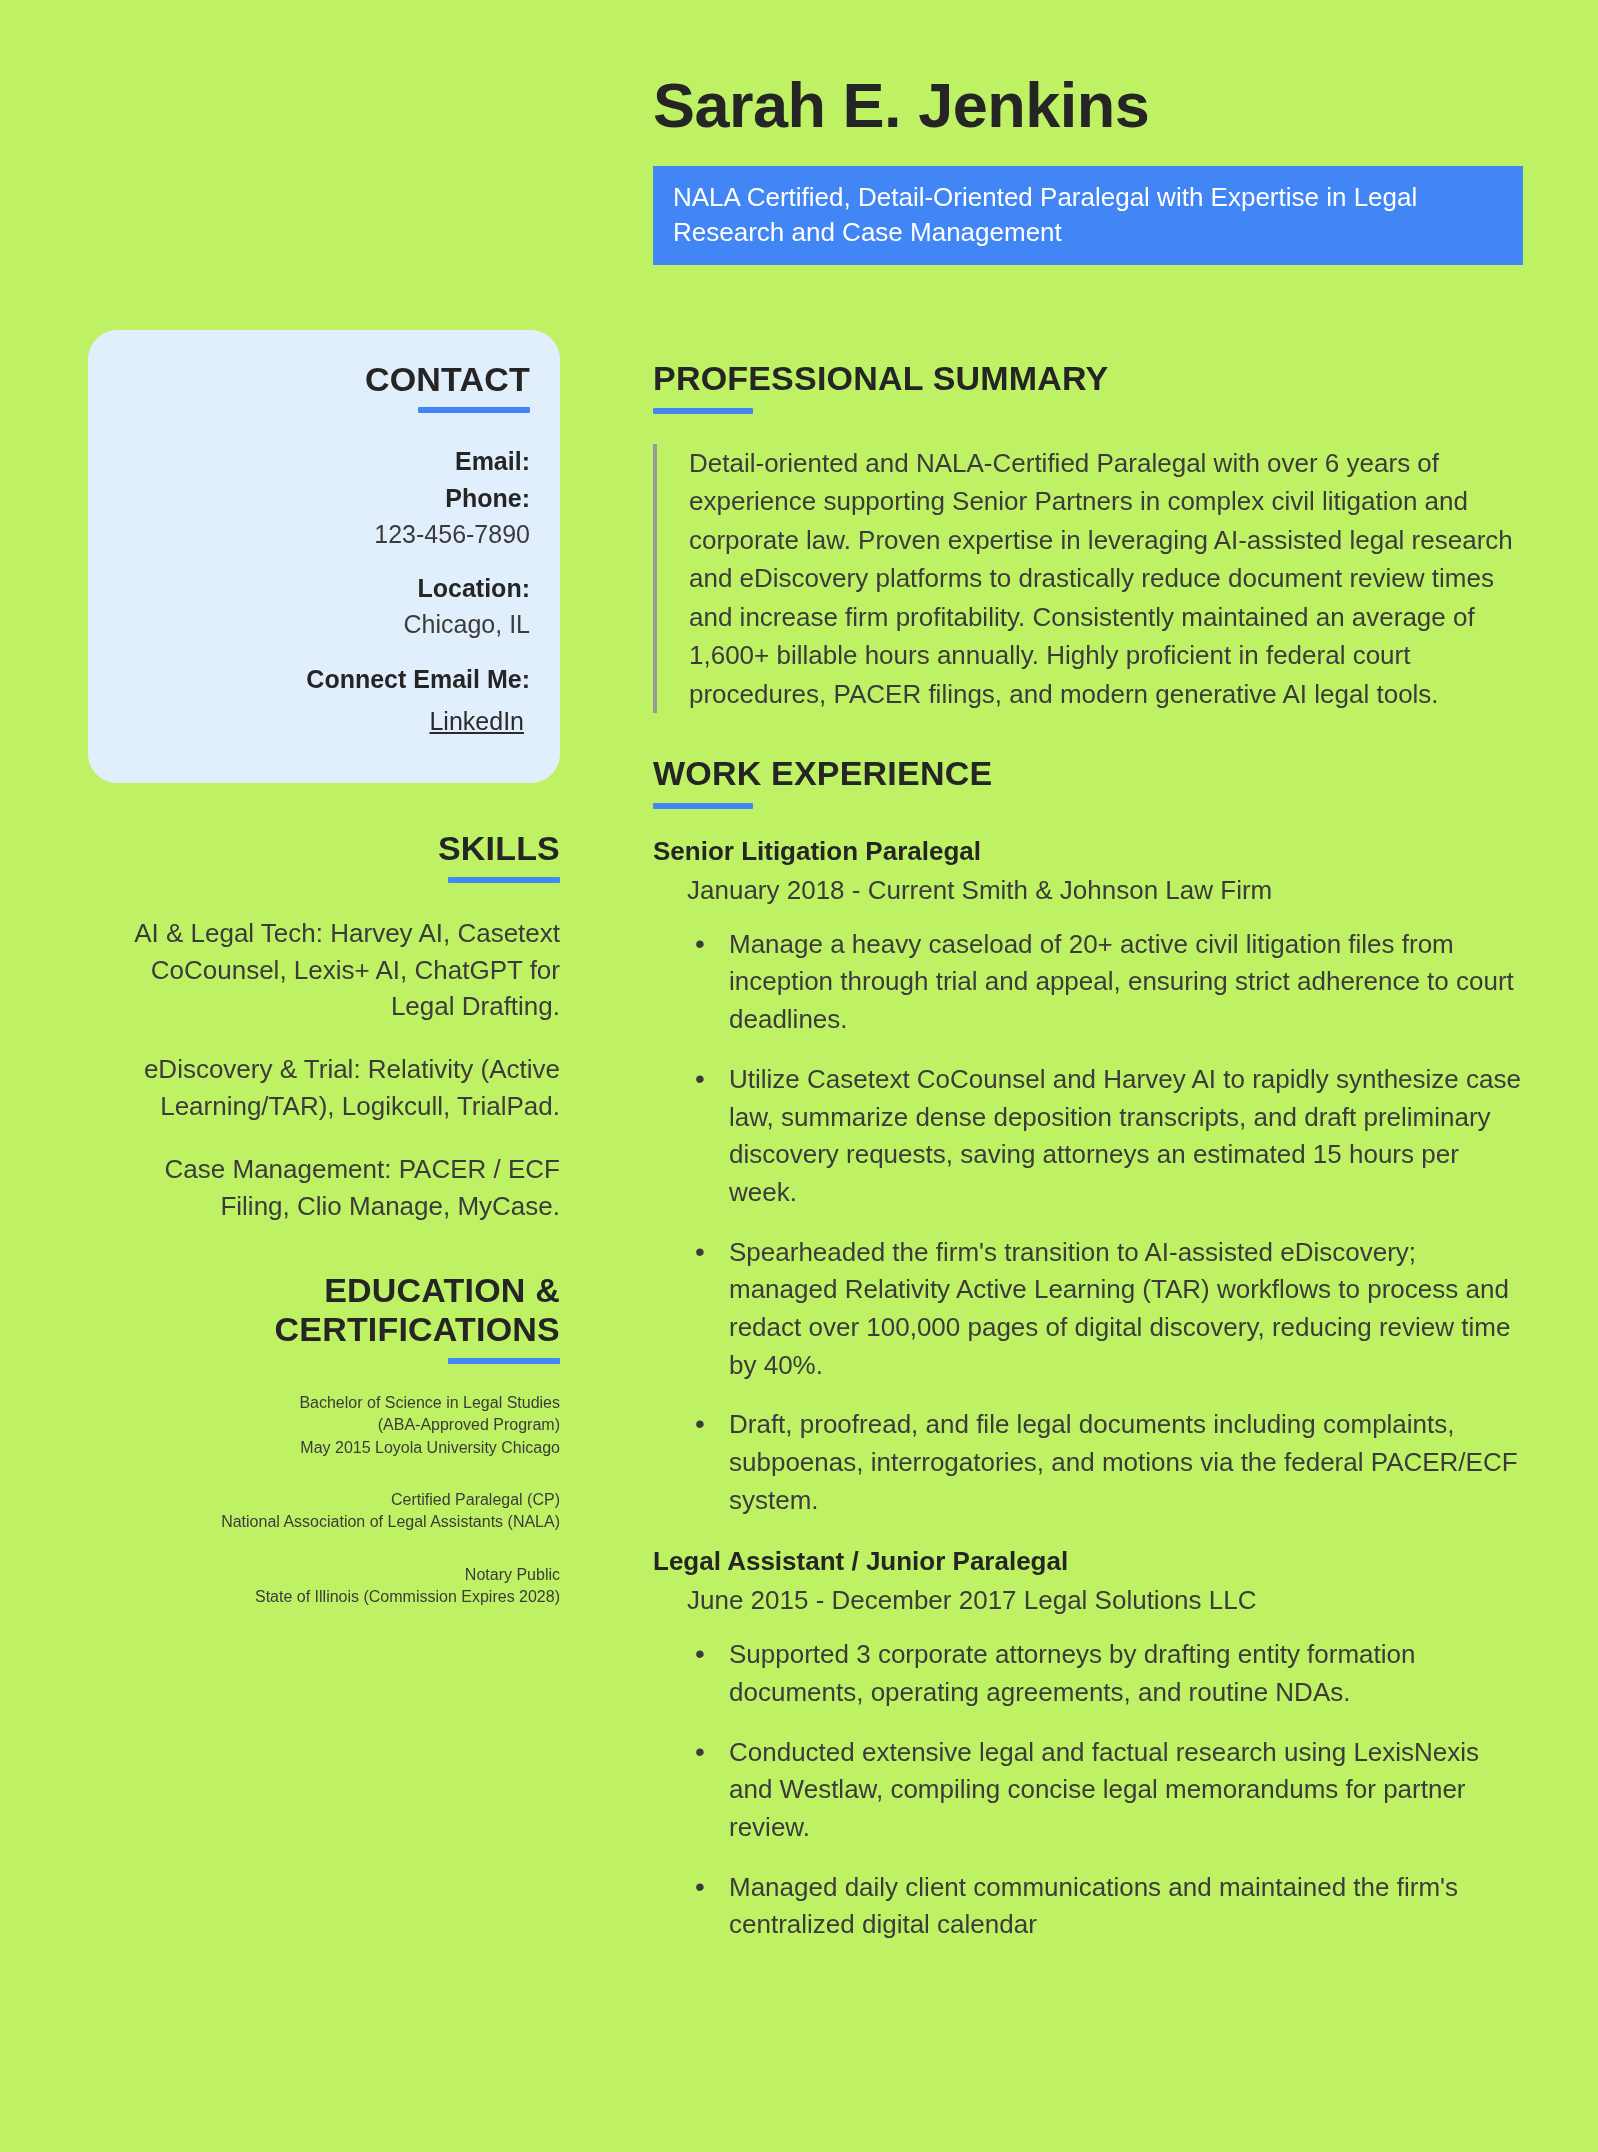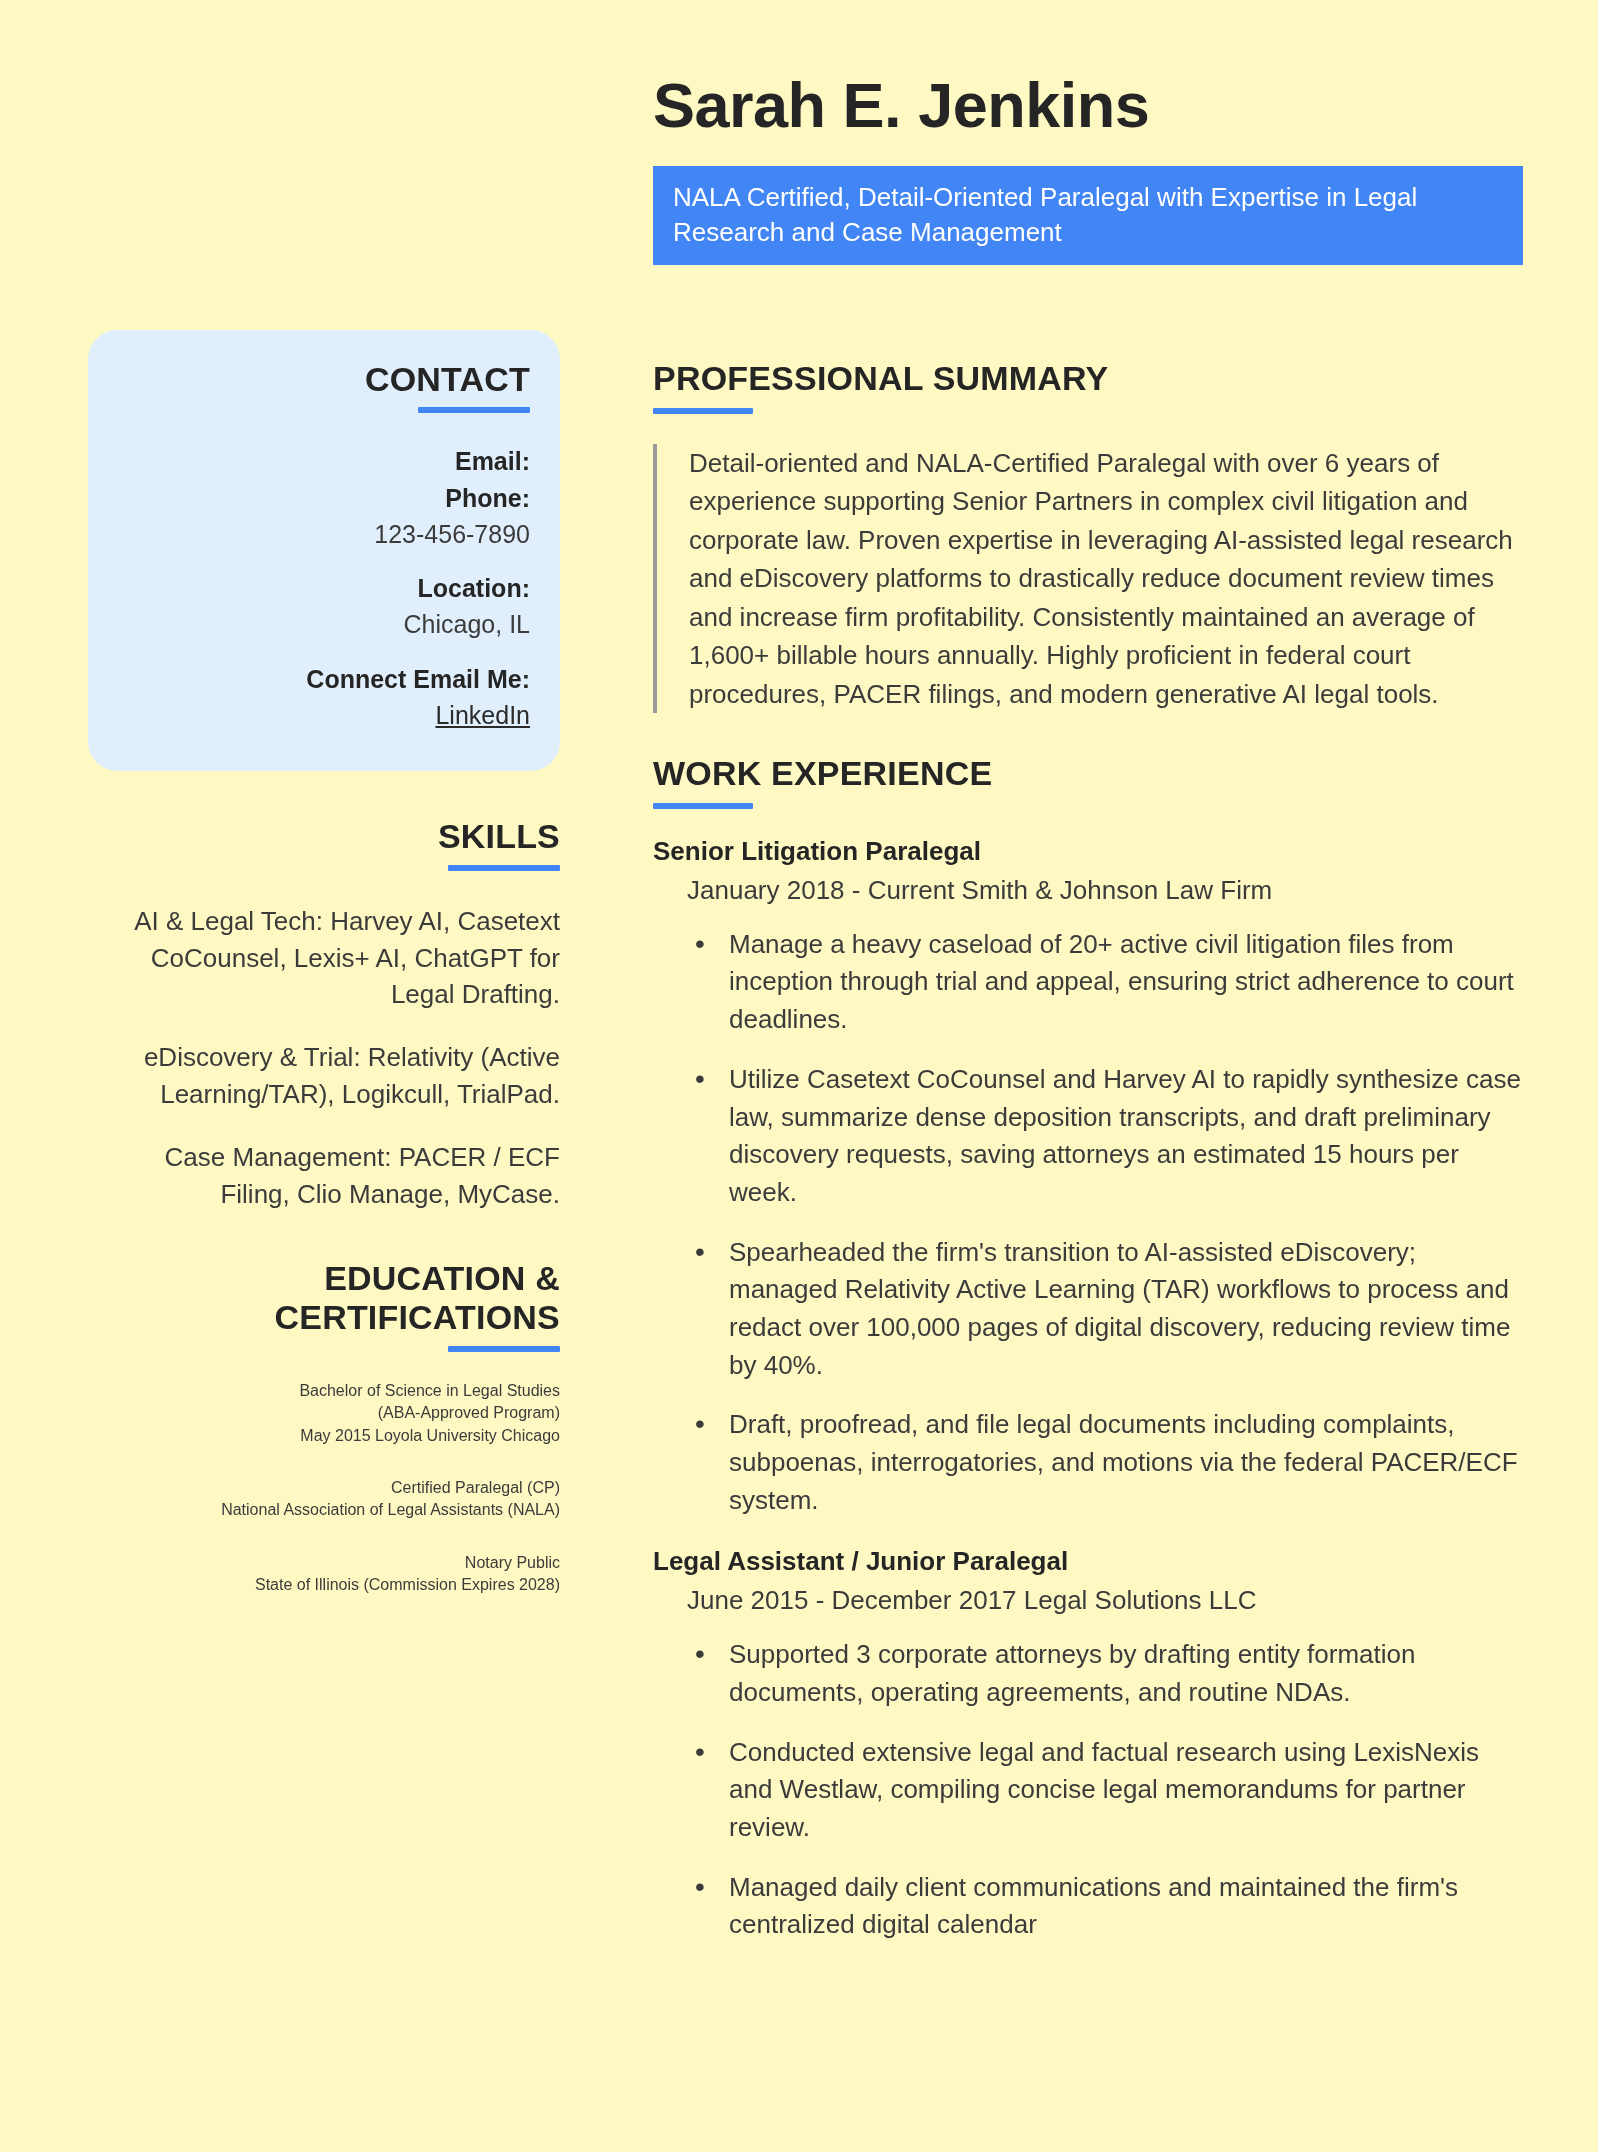--- a/index.html
+++ b/index.html
@@ -8,21 +8,21 @@
     background: #ffffff;
   }
   body {
     font-family: "Liberation Sans", sans-serif;
     color: #333333;
   }
   .page {
     position: relative;
     width: 1598px;
     height: 2152px;
-    background: #fef9c3;
+    background: #bef264;
     overflow: hidden;
     box-sizing: border-box;
     padding: 8px;
   }
 
   
   .header {
     position: absolute;
     left: 653px;
     top: 72px;
@@ -95,21 +95,21 @@
     font-size: 25px;
     font-weight: 400;
     color: #3b3b3b;
     margin: 0 0 18px 0;
     line-height: 1.45;
   }
   .contact-link {
     font-size: 25px;
     color: #2b2b2b;
     text-decoration: underline;
-    margin: 0;
+    margin: 6px;
     line-height: 1.45;
     display: inline-block;
   }
 
   .side-section {
     margin-top: 46px;
     text-align: right;
   }
   .side-section .side-heading {
     padding-right: 0;

